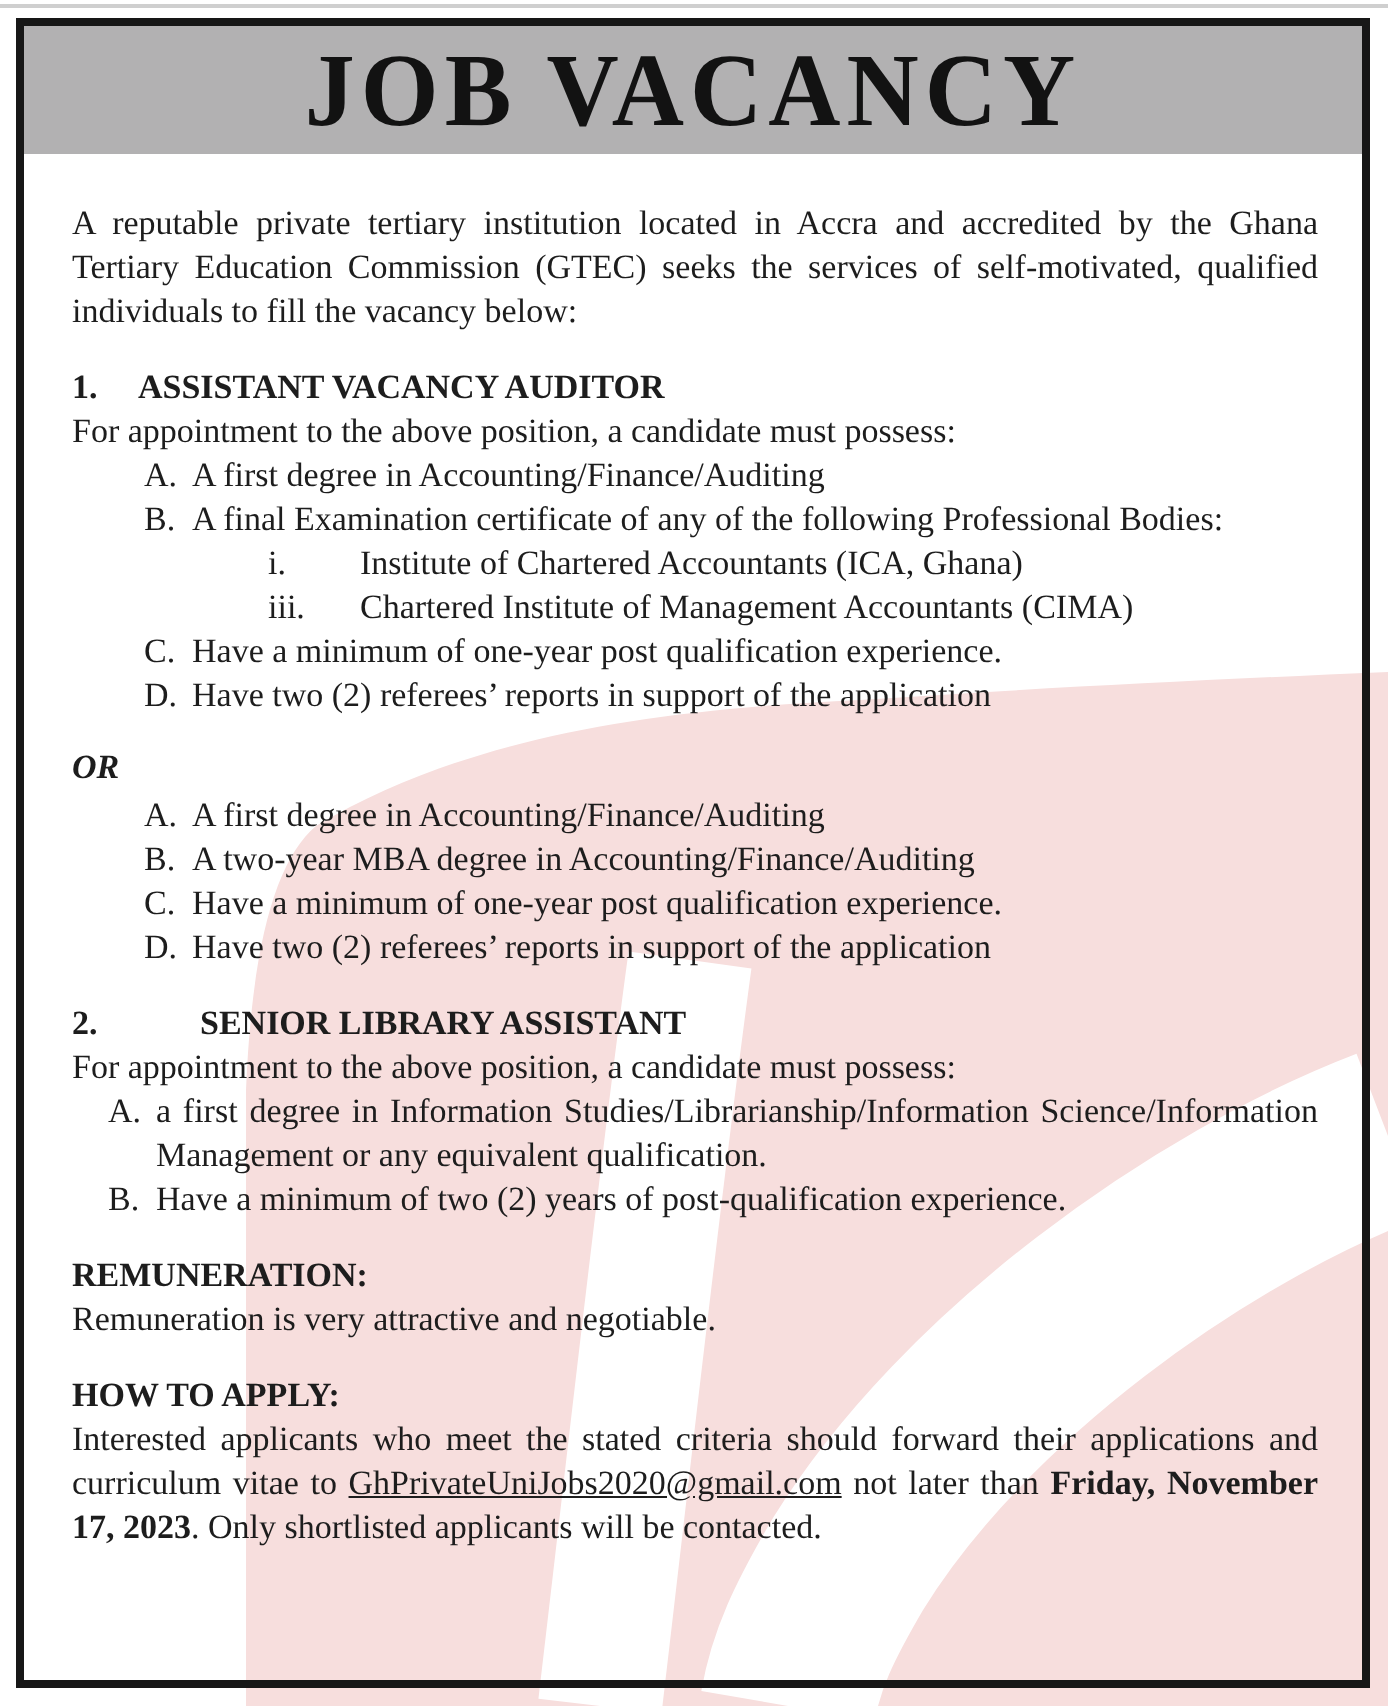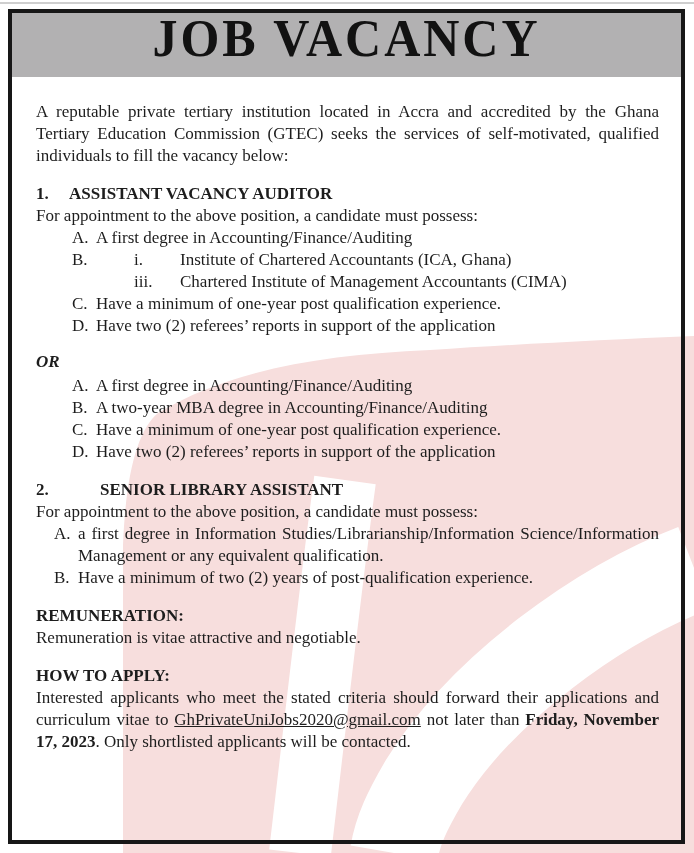--- a/index.html
+++ b/index.html
@@ -24,21 +24,21 @@
   }
   .watermark-svg { position: absolute; top: 0; left: 0; z-index: 0; }
   .frame {
     position: absolute; left: 8px; top: 9px; right: 9px; bottom: 9px;
     border: 4px solid var(--border);
     z-index: 1;
   }
   .header-band {
     background: var(--header-bg);
     height: 64px;
-    display: flex; align-items: flex-start; justify-content: center;
+    display: flex; align-items: center; justify-content: center;
   }
   .page-title {
     font-size: 50px; font-weight: bold; letter-spacing: 3px;
     color: #121212; line-height: 1;
     transform: scaleY(1.04);
   }
   .content {
     padding: 24px 22px 0 24px;
     font-size: 17px; line-height: 22px;
     position: relative;
@@ -89,20 +89,21 @@
       <p class="lead">For appointment to the above position, a candidate must possess:</p>
 
       <div class="item">
         <span class="ltr">A.</span>
         <div class="itxt">A first degree in Accounting/Finance/Auditing</div>
       </div>
 
       <div class="item">
         <span class="ltr">B.</span>
         <div class="itxt">
+          <span>A final Examination certificate of any of the following Professional Bodies:</span>
           <div class="roman-list">
             <div class="roman-item">
               <span class="rnum">i.</span>
               <span>Institute of Chartered Accountants (ICA, Ghana)</span>
             </div>
             <div class="roman-item">
               <span class="rnum">iii.</span>
               <span>Chartered Institute of Management Accountants (CIMA)</span>
             </div>
           </div>
@@ -148,19 +149,19 @@
         <span class="ltr">A.</span>
         <div class="itxt">a first degree in Information Studies/Librarianship/Information Science/Information Management or any equivalent qualification.</div>
       </div>
       <div class="item">
         <span class="ltr">B.</span>
         <div class="itxt">Have a minimum of two (2) years of post-qualification experience.</div>
       </div>
     </div>
 
     <div class="minihead">REMUNERATION:</div>
-    <p class="body-line">Remuneration is vitae attractive and negotiable.</p>
+    <p class="body-line">Remuneration is very attractive and negotiable.</p>
 
     <div class="minihead">HOW TO APPLY:</div>
     <p class="apply-par"><span>Interested applicants who meet the stated criteria should forward their applications and curriculum vitae to </span><span class="email">GhPrivateUniJobs2020@gmail.com</span><span> not later than </span><span class="deadline">Friday, November 17, 2023</span><span>. Only shortlisted applicants will be contacted.</span></p>
 
   </div>
 </div>
 
 </body></html>

